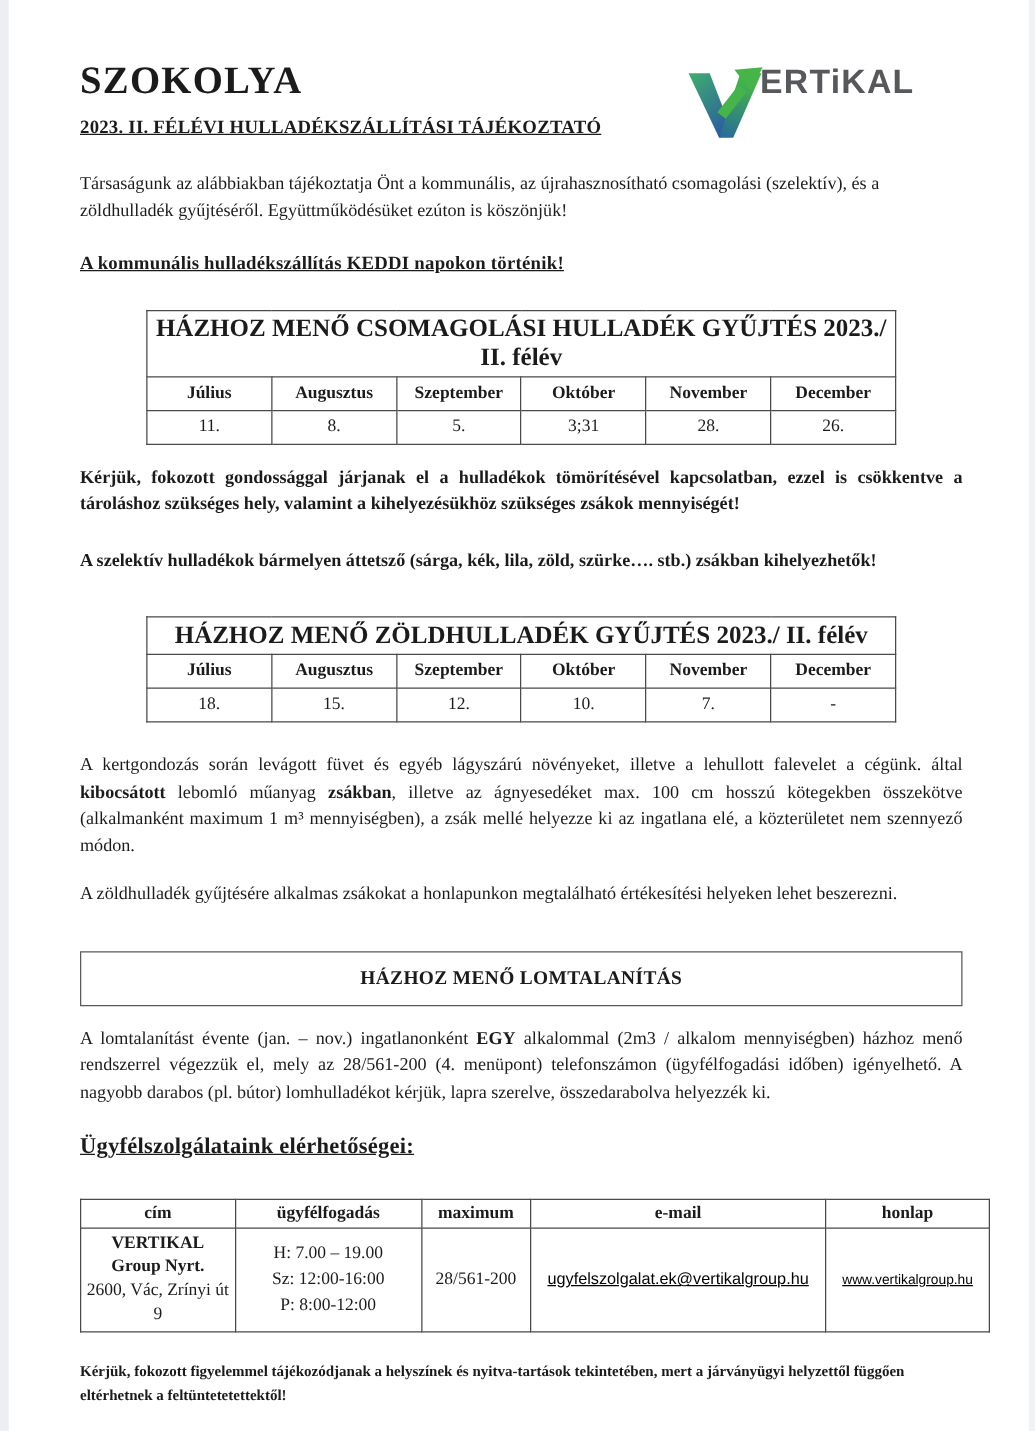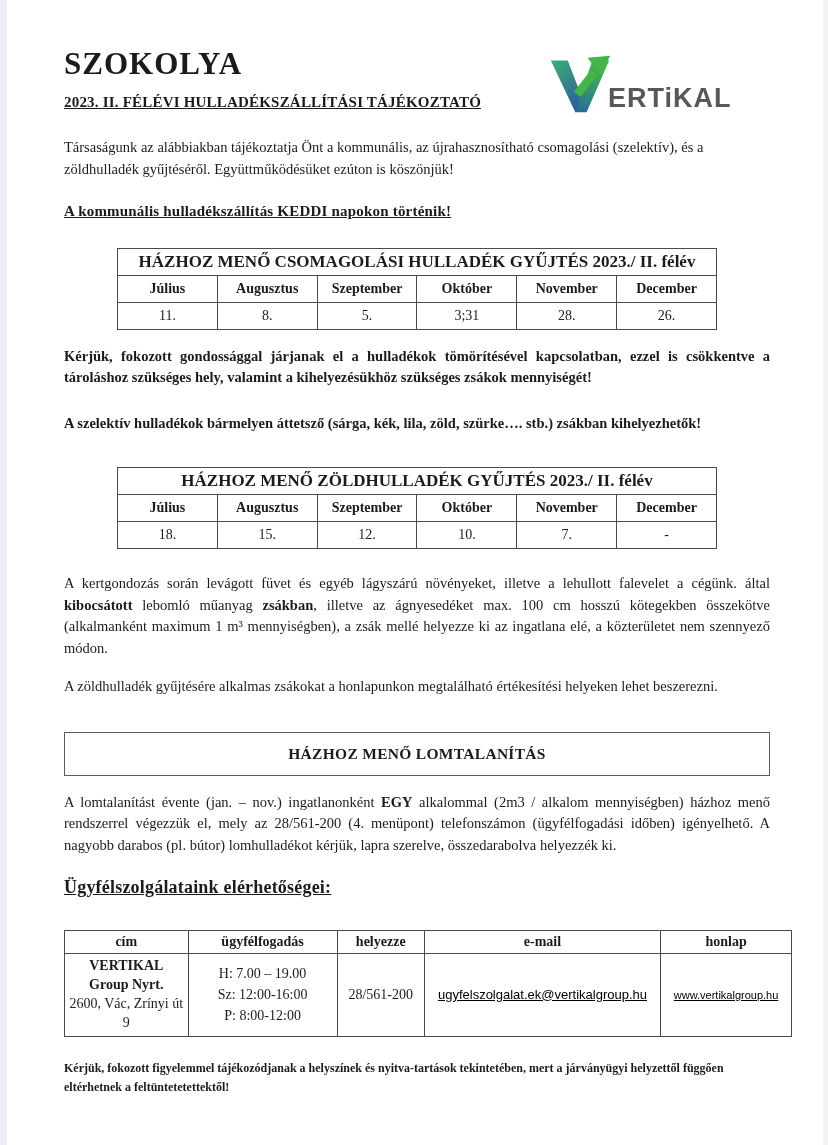--- a/index.html
+++ b/index.html
@@ -18,21 +18,21 @@
   .doc-title{
     font-size:31px;font-weight:bold;letter-spacing:1px;
     margin:0 0 12px 0;
   }
   .doc-subtitle{
     font-size:15px;font-weight:bold;text-decoration:underline;
     margin:0 0 26px 0;letter-spacing:.2px;
   }
 
   
-  .logo{position:absolute;top:52px;right:80px;width:200px;height:64px;display:flex;align-items:flex-end;}
+  .logo{position:absolute;top:52px;right:80px;width:200px;height:64px;display:flex;align-items:flex-start;}
   .logo-mark{width:64px;height:62px;flex:0 0 auto;}
   .logo-text{
     font-family:"Liberation Sans","DejaVu Sans",sans-serif;
     font-weight:bold;font-size:27px;color:#57585b;
     letter-spacing:1px;line-height:1;margin-left:-4px;margin-bottom:4px;
   }
 
   p{margin:0;}
   .para{font-size:14.5px;line-height:1.5;}
   .mt-lg{margin-top:24px;}
@@ -48,21 +48,21 @@
 
   table{border-collapse:collapse;}
   .month-table{
     width:600px;margin:28px auto 0 auto;table-layout:fixed;
     font-size:14px;
   }
   .month-table td{
     border:1px solid #4a4a4a;text-align:center;padding:3px 2px;
     height:20px;
   }
-  .month-table .tbl-title{font-weight:bold;font-size:17px;}
+  .month-table .tbl-title{font-weight:bold;font-size:20px;}
   .month-table .tbl-head td{font-weight:bold;}
 
   .box-banner{
     margin-top:34px;border:1px solid #5a5a5a;height:42px;
     display:flex;align-items:center;justify-content:center;
     font-weight:bold;font-size:15.5px;letter-spacing:.3px;text-align:right;
   }
 
   .section-heading{
     text-align:left;font-size:18px;font-weight:bold;text-decoration:underline;
@@ -190,21 +190,21 @@
         <col style="width:17%">
           <col style="width:20.5%">
           <col style="width:12%">
           <col style="width:32.5%">
           <col style="width:18%">
       </colgroup>
       <tbody>
           <tr class="head">
         <td>cím</td>
         <td>ügyfélfogadás</td>
-        <td>helyezze</td>
+        <td>maximum</td>
         <td>e-mail</td>
         <td>honlap</td>
       </tr>
       <tr class="data">
         <td>
           <div class="addr-line bold">VERTIKAL</div>
           <div class="addr-line bold">Group Nyrt.</div>
           <div class="addr-line">2600, Vác, Zrínyi út</div>
           <div class="addr-line">9</div>
         </td>

